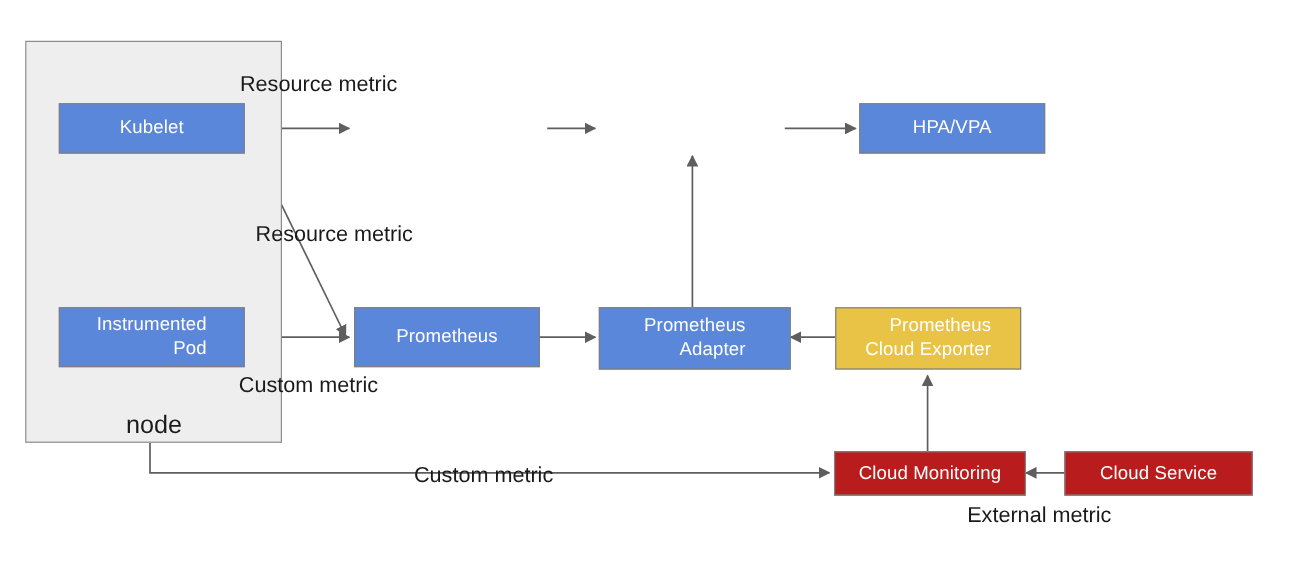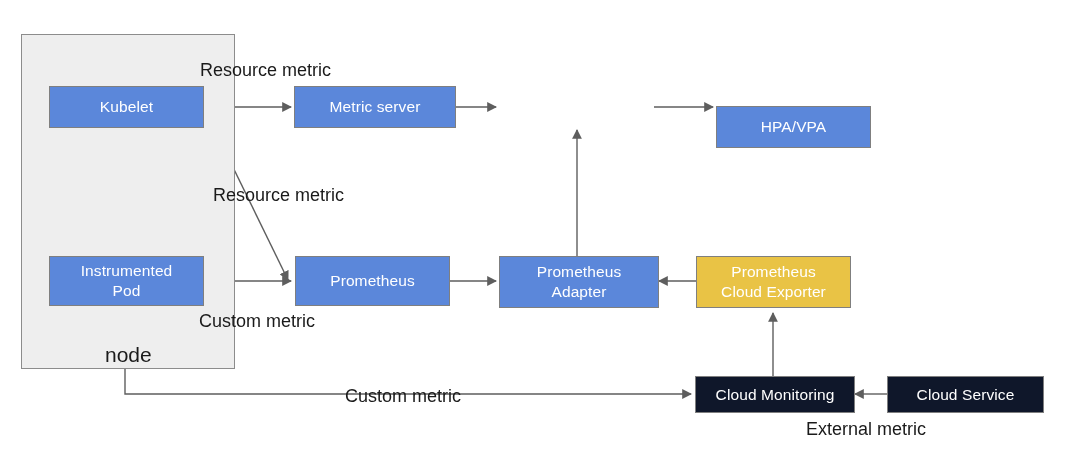--- a/index.html
+++ b/index.html
@@ -30,30 +30,30 @@
     border: 1px solid #8c8c8c;
     box-sizing: border-box;
   }
   .box {
     position: absolute;
     box-sizing: border-box;
     border: 1px solid #7f7f7f;
     display: flex;
     align-items: center;
     justify-content: center;
-    text-align: center;
+    text-align: right;
     color: #ffffff;
     font-size: 15.5px;
     line-height: 1.28;
     letter-spacing: 0.1px;
     white-space: pre-line;
   }
   .box.blue   { background: #5b87da; }
   .box.yellow { background: #e9c345; }
-  .box.green  { background: #0f172a; }
+  .box.green  { background: #b91c1c; }
   .edge-label {
     position: absolute;
     font-size: 18px;
     color: #1a1a1a;
     white-space: nowrap;
     line-height: 1;
   }
   .group-label {
     position: absolute;
     font-size: 21px;
@@ -103,24 +103,23 @@
 
   <div class="node-group" style="left:21px; top:34px; width:214px; height:335px;"></div>
   <div class="group-label" style="left:105px; top:344px;">node</div>
 
   <div class="box blue" style="left:49px; top:86px; width:155px; height:42px;">Kubelet</div>
 
 
   <div class="box blue" style="left:49px; top:256px; width:155px; height:50px;">Instrumented
 Pod</div>
 
-  <div class="box blue" style="left:294px; top:86px; width:162px; height:42px;">Metric server</div>
 
 
-  <div class="box blue" style="left:716px; top:86px; width:155px; height:42px;margin-top:20px;">HPA/VPA</div>
+  <div class="box blue" style="left:716px; top:86px; width:155px; height:42px;">HPA/VPA</div>
 
   <div class="box blue" style="left:295px; top:256px; width:155px; height:50px;">Prometheus</div>
 
   <div class="box blue" style="left:499px; top:256px; width:160px; height:52px;">Prometheus
 Adapter</div>
 
   <div class="box yellow" style="left:696px; top:256px; width:155px; height:52px;">Prometheus
 Cloud Exporter</div>
 
   <div class="box green" style="left:695px; top:376px; width:160px; height:37px;">Cloud Monitoring</div>

